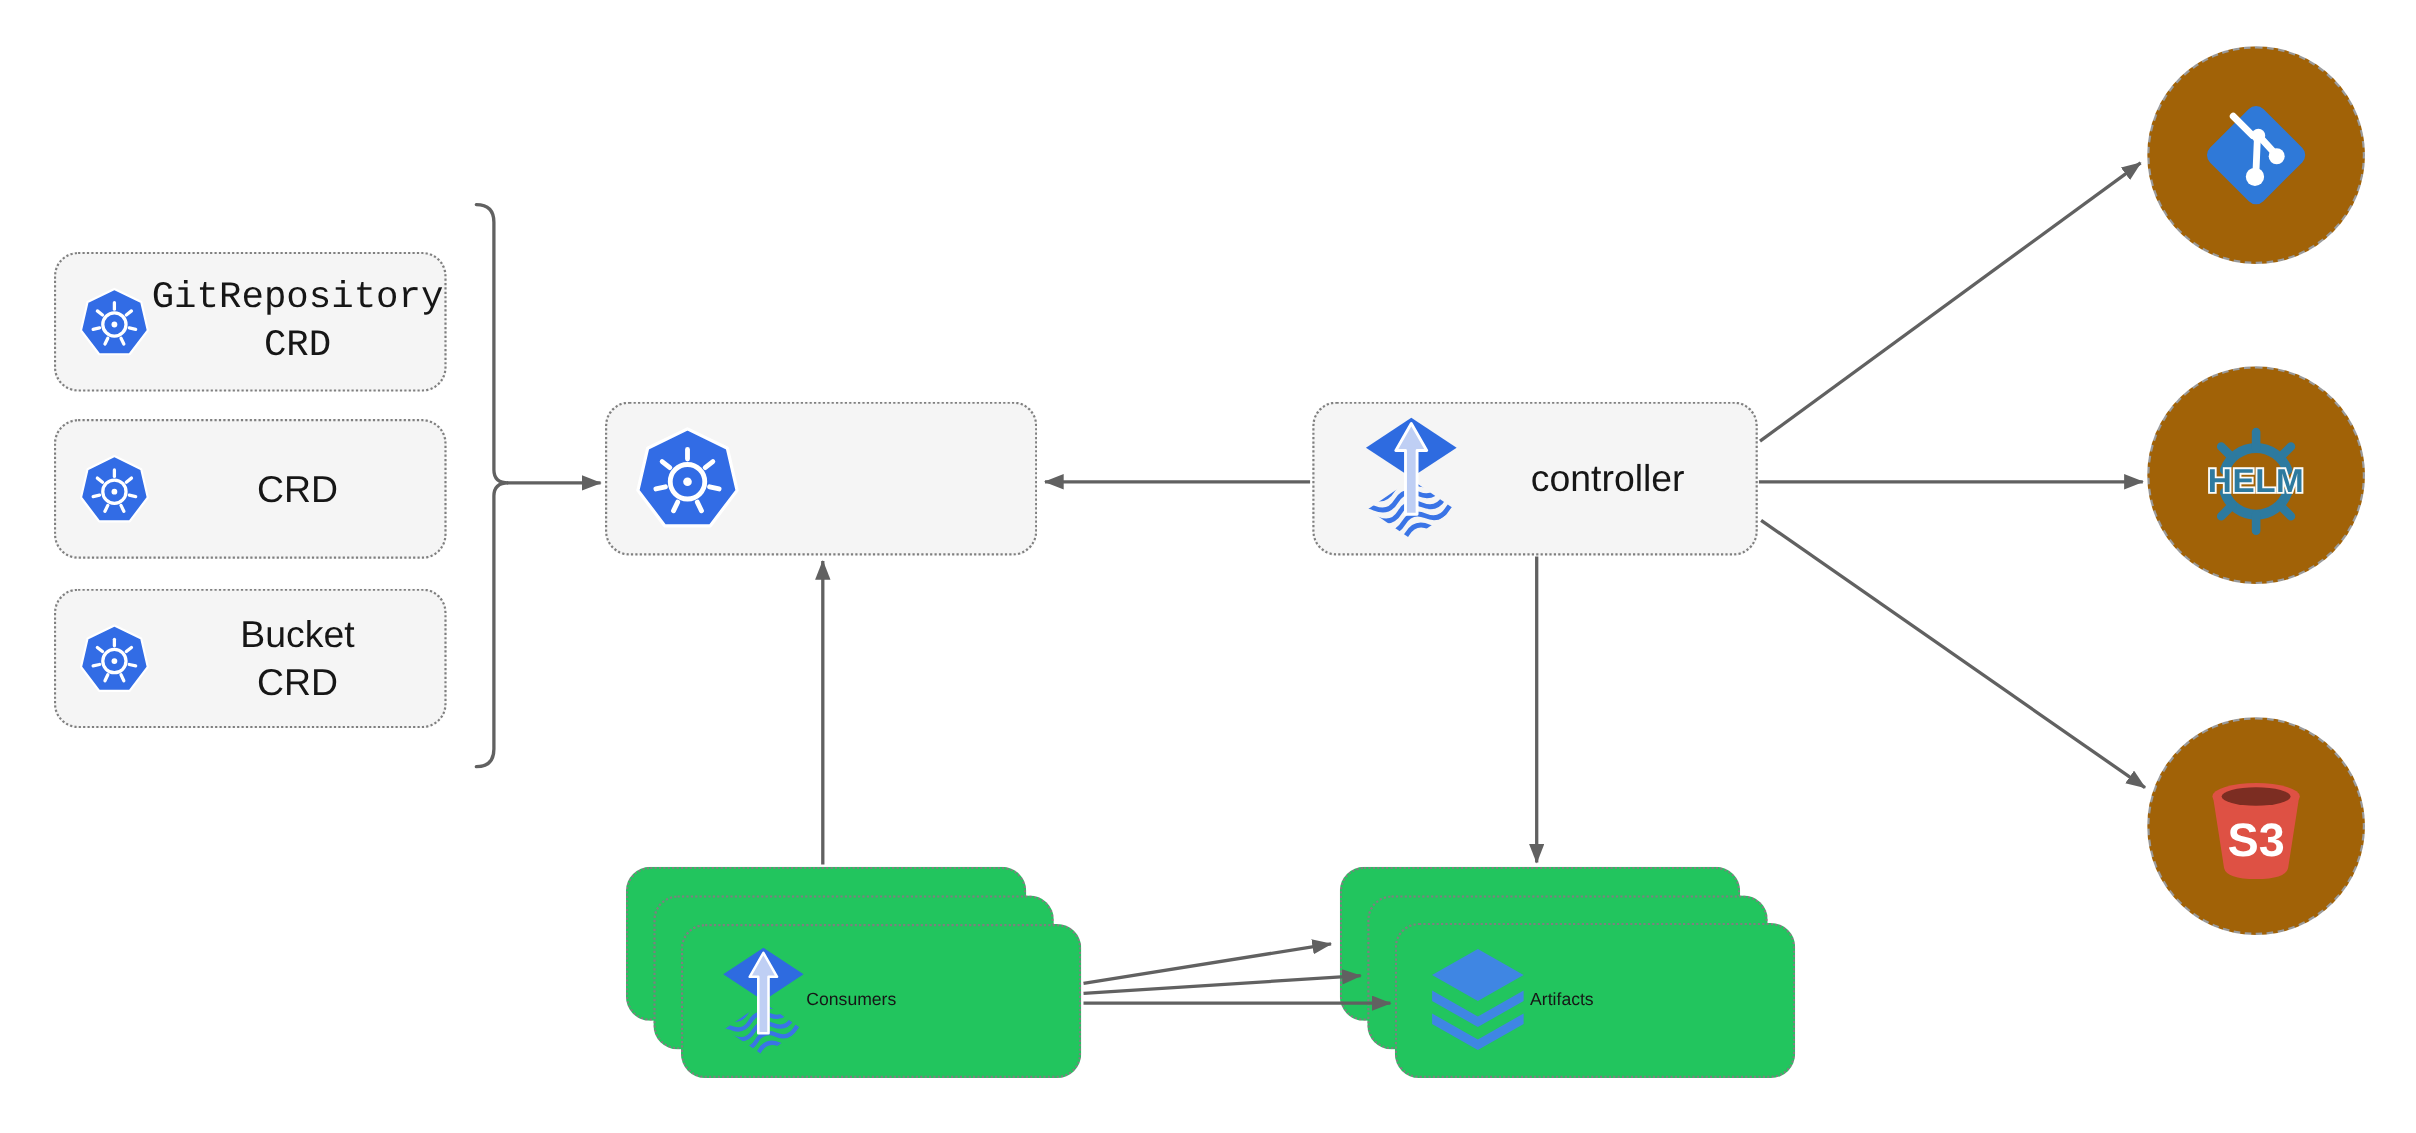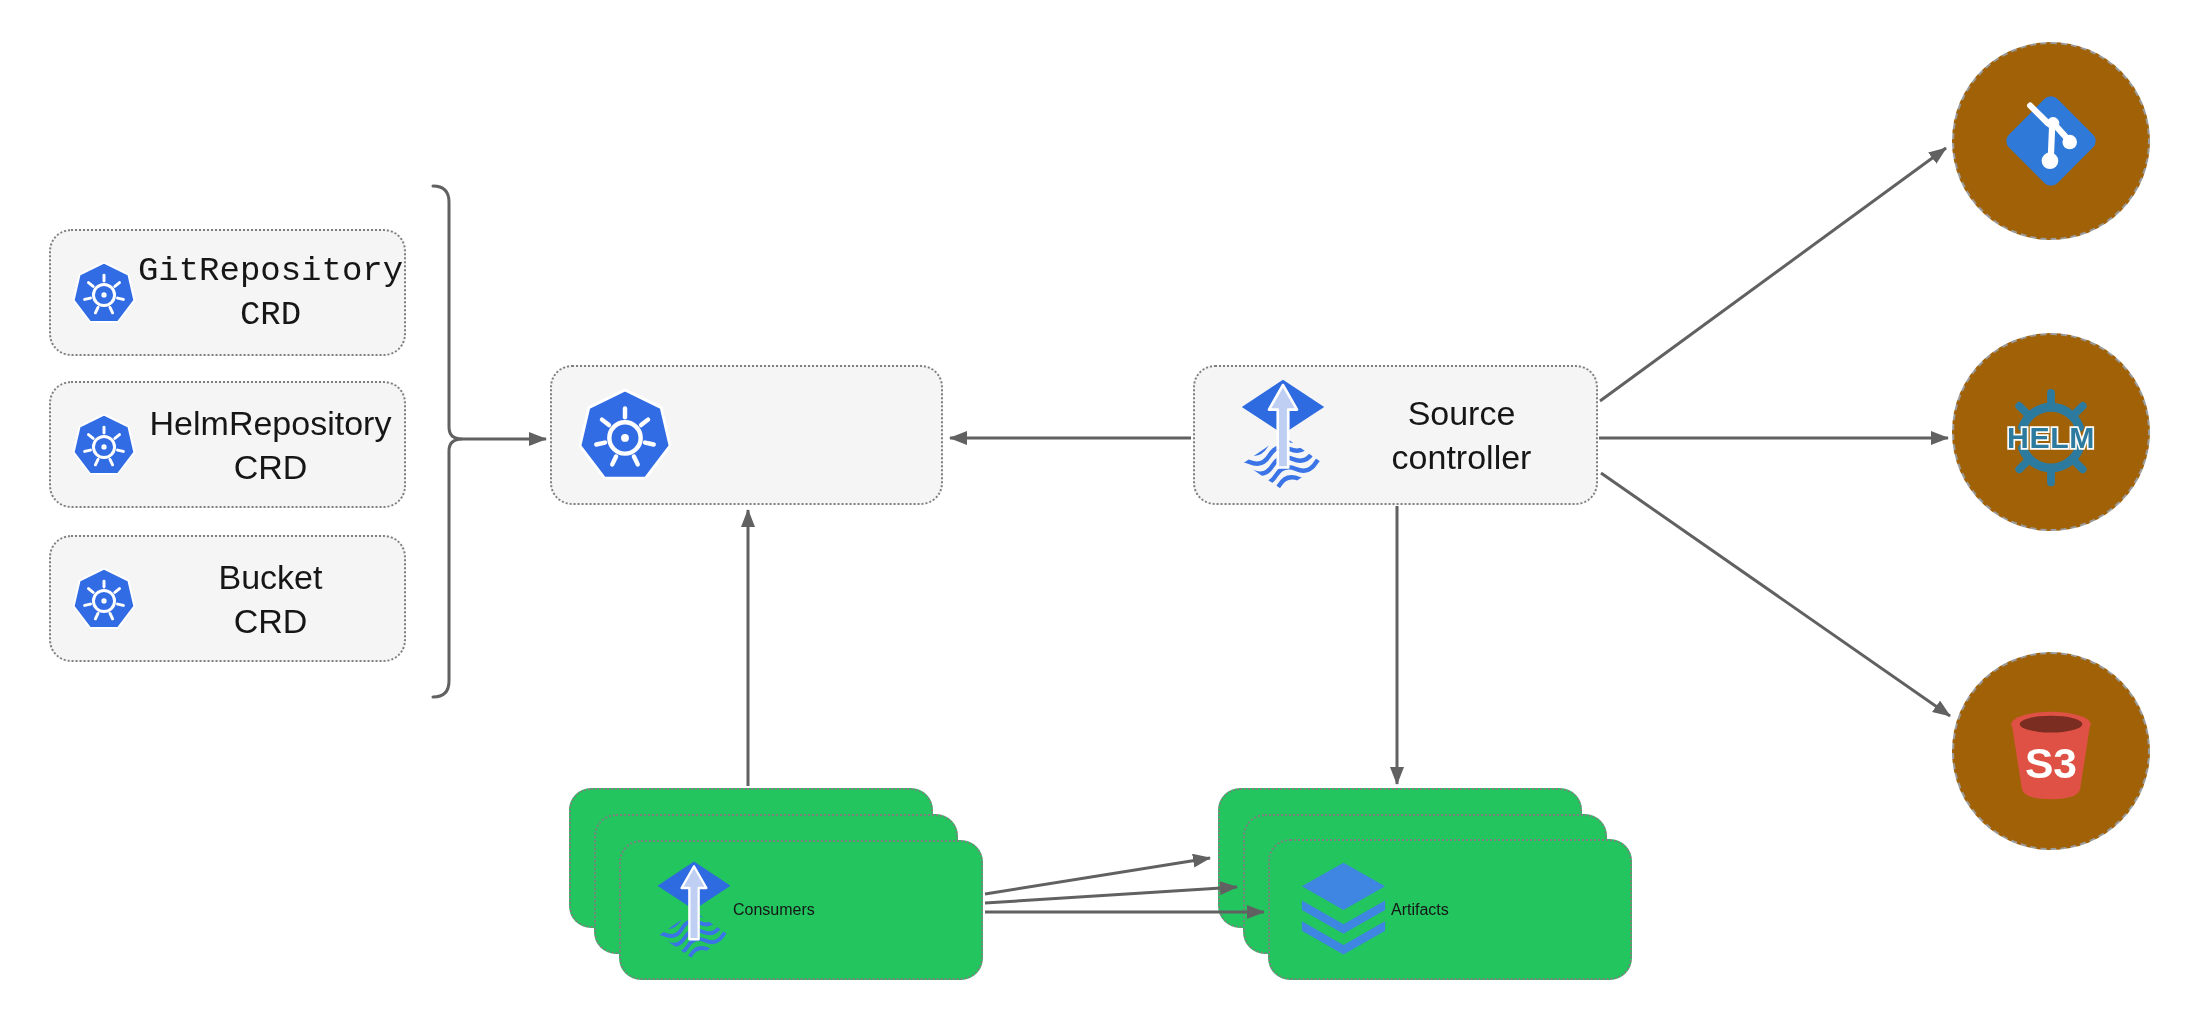--- a/index.html
+++ b/index.html
@@ -77,21 +77,20 @@
           <line x1="66.4" y1="39.9" x2="73.5" y2="34.3"></line>
         <line x1="70.5" y1="57.7" x2="79.3" y2="59.7"></line>
           <line x1="59.1" y1="71.9" x2="63" y2="80"></line>
         <line x1="40.9" y1="71.9" x2="37" y2="80"></line>
           <line x1="29.5" y1="57.7" x2="20.7" y2="59.7"></line>
         <line x1="33.6" y1="39.9" x2="26.5" y2="34.3"></line>
       </g>
       <circle cx="50" cy="53" r="4" fill="#ffffff"></circle>
     </svg>
     <div class="lbl">
-        <div>HelmRepository</div>
         <div>CRD</div>
       </div>
   </div>
 
   <div class="node" style="left:49px;top:535px;width:357px;height:127px;">
     <svg class="icn" width="66" height="66" viewBox="0 0 100 100" style="margin-left:20px;">
       <polygon points="50,4 87,22 96,61 71,94 29,94 4,61 13,22" fill="#326CE5" stroke="#ffffff" stroke-width="3" stroke-linejoin="round"></polygon>
       <g stroke="#ffffff" fill="none" stroke-width="4.5" stroke-linecap="round">
         <circle cx="50" cy="53" r="16"></circle>
         <line x1="50" y1="32" x2="50" y2="23"></line>
@@ -140,21 +139,20 @@
           <path d="M-10,72 c8,-7 16,-7 24,0 c8,7 16,7 24,0 c8,-7 16,-7 24,0 c8,7 16,7 24,0 c8,-7 16,-7 24,0"></path>
           <path d="M-10,84 c8,-7 16,-7 24,0 c8,7 16,7 24,0 c8,-7 16,-7 24,0 c8,7 16,7 24,0 c8,-7 16,-7 24,0"></path>
           <path d="M-10,96 c8,-7 16,-7 24,0 c8,7 16,7 24,0 c8,-7 16,-7 24,0 c8,7 16,7 24,0 c8,-7 16,-7 24,0"></path>
           <path d="M-10,108 c8,-7 16,-7 24,0 c8,7 16,7 24,0 c8,-7 16,-7 24,0 c8,7 16,7 24,0 c8,-7 16,-7 24,0"></path>
           <path d="M-10,120 c8,-7 16,-7 24,0 c8,7 16,7 24,0 c8,-7 16,-7 24,0 c8,7 16,7 24,0 c8,-7 16,-7 24,0"></path>
         </g>
       </g>
       <path d="M50,8 L34,36 L44,36 L44,102 L56,102 L56,36 L66,36 Z" fill="#BFCFF4" stroke="#ffffff" stroke-width="3" stroke-linejoin="round"></path>
     </svg>
     <div class="lbl">
-        <div>Source</div>
         <div>controller</div>
       </div>
   </div>
 
   <div style="position:absolute;left:569px;top:788px;width:420px;height:198px;z-index:2;">
     <div class="stackbox" style="left:0;top:0;width:364px;height:140px;"></div>
     <div class="stackbox" style="left:25px;top:26px;width:364px;height:140px;"></div>
     <div class="stackbox" style="left:50px;top:52px;width:364px;height:140px;">
       <svg class="icn" width="78" height="101" viewBox="0 0 100 130" style="margin-left:34px;">
         <defs>

